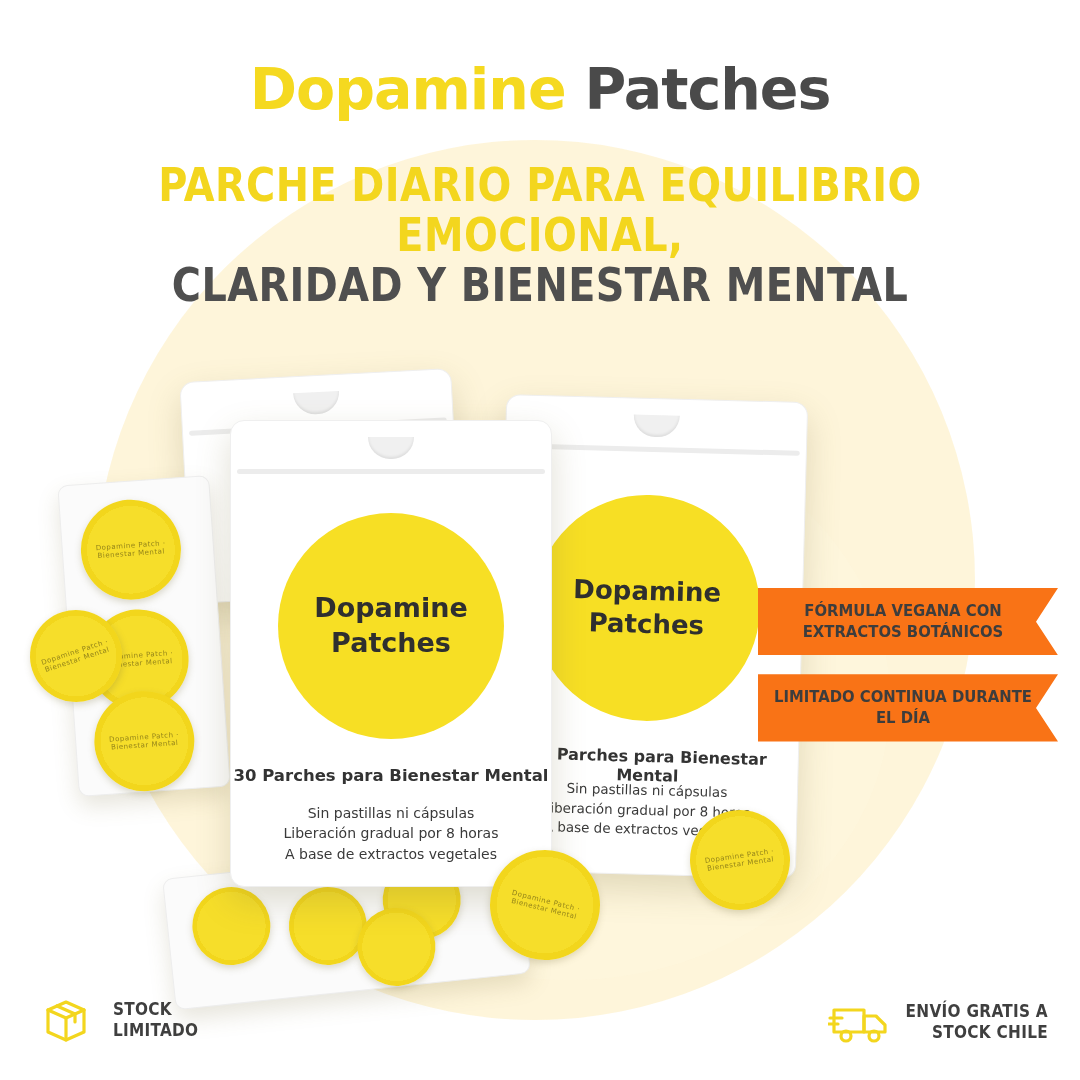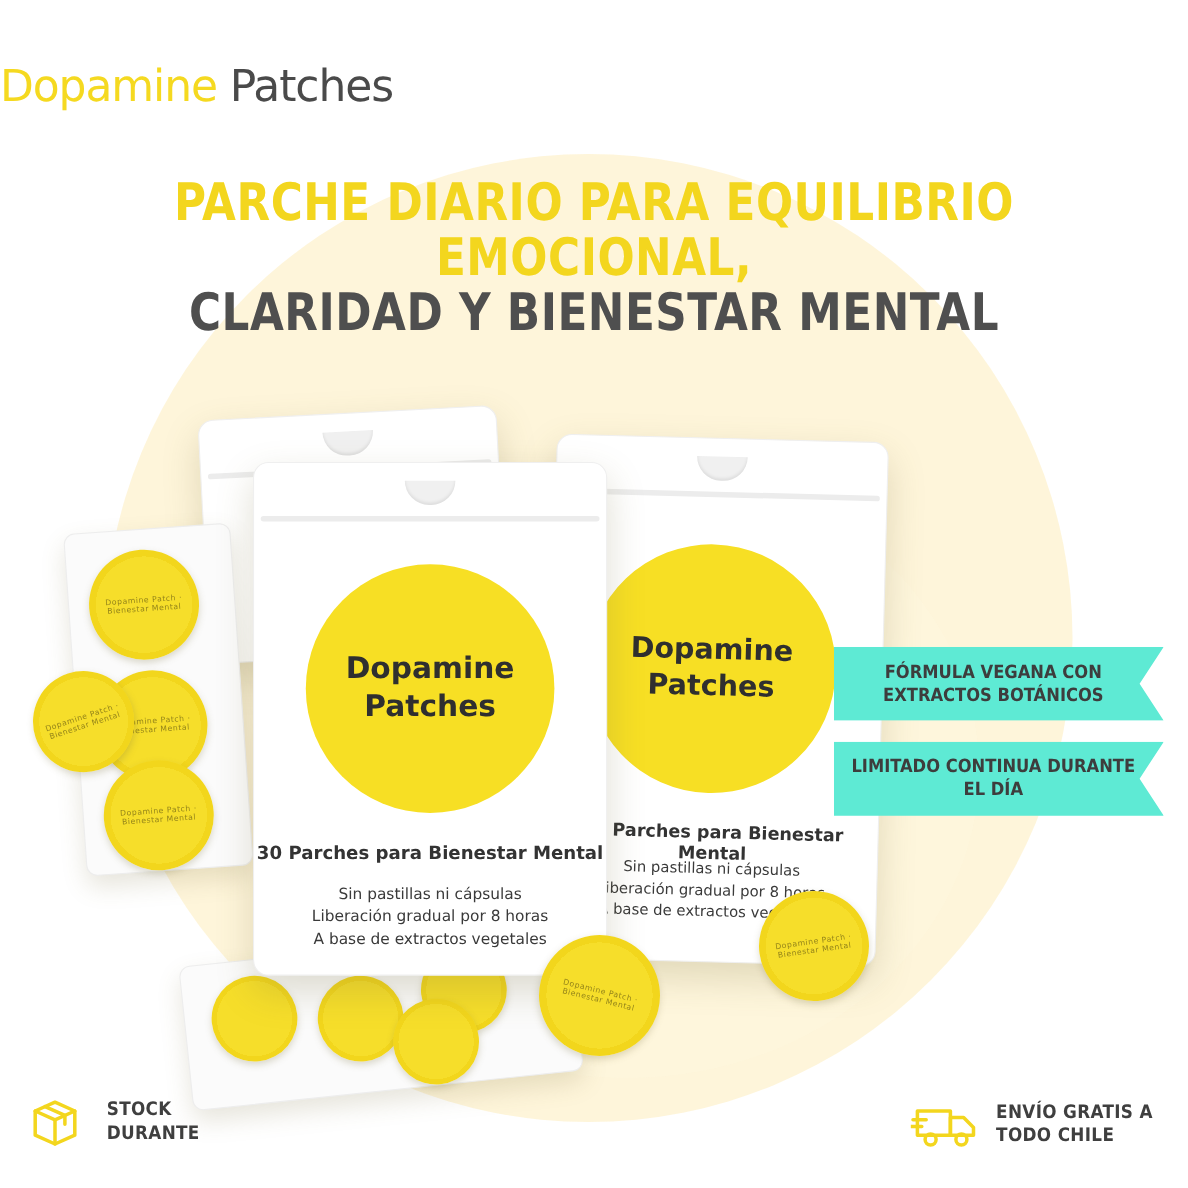--- a/index.html
+++ b/index.html
@@ -42,22 +42,23 @@
     background: #fdf6dd;
     opacity: .7;
   }
 
   
   .title {
     position: absolute;
     top: 56px;
     left: 0;
     width: 1080px;
-    font-size: 40px;
-    font-weight: normal;
+    text-align: center;
+    font-size: 57px;
+    font-weight: bold;
     letter-spacing: -1px;
     color: #4a4a4a;
     font-family: "DejaVu Sans", sans-serif;
   }
   .title .hl { color: #f5d920; }
   .title .rest { color: #4a4a4a; }
 
   .subtitle {
     position: absolute;
     top: 160px;
@@ -263,51 +264,51 @@
   
   .benefits {
     position: absolute;
     right: 22px;
     top: 588px;
     width: 300px;
     z-index: 9;
   }
   .benefit {
     position: relative;
-    background: #5eead4;
+    background: #f97316;
     color: #3d3d3d;
     font-family: "DejaVu Sans Condensed", "Liberation Sans Narrow", "Liberation Sans", sans-serif;
     font-weight: bold;
     font-size: 16.5px;
     line-height: 1.25;
     text-align: center;
     padding: 13px 26px 13px 16px;
     margin-bottom: 19px;
     clip-path: polygon(0 0, 100% 0, calc(100% - 22px) 50%, 100% 100%, 0 100%);
   }
 
   
   .badge {
     position: absolute;
     bottom: 34px;
     display: flex;
     align-items: center;
     gap: 14px;
   }
-  #badge-stock { left: 24px; gap: 21px; }
+  #badge-stock { left: 40px; gap: 21px; }
   #badge-ship  { right: 32px; }
   .badge-text {
     font-family: "DejaVu Sans Condensed", "Liberation Sans Narrow", "Liberation Sans", sans-serif;
     font-weight: bold;
     font-size: 17px;
     line-height: 1.22;
     color: #3f3f3f;
     letter-spacing: .3px;
   }
-  #badge-ship .badge-text { text-align: left; }
+  #badge-ship .badge-text { text-align: right; }
   .icon-svg { display: block; }
 </style>
 </head>
 <body>
 
 <div class="canvas">
 
   <div class="blob"></div>
   <div class="blob2"></div>
 
@@ -399,33 +400,33 @@
     <span>
       <svg class="icon-svg" width="52" height="52" viewBox="0 0 52 52" fill="none" stroke="#F3D61E" stroke-width="3.2" stroke-linecap="round" stroke-linejoin="round">
         <path d="M8 16 L26 8 L44 16 L44 38 L26 46 L8 38 Z"></path>
         <path d="M8 16 L26 24 L44 16"></path>
         <path d="M26 24 L26 46"></path>
         <path d="M17 12 L35 20 L35 28"></path>
       </svg>
     </span>
     <span class="badge-text">
       <div>STOCK</div>
-      <div>DURANTE</div>
+      <div>LIMITADO</div>
     </span>
   </div>
 
   <div class="badge" id="badge-ship">
     <span>
       <svg class="icon-svg" width="64" height="48" viewBox="0 0 64 48" fill="none" stroke="#F3D61E" stroke-width="3.2" stroke-linecap="round" stroke-linejoin="round">
         <path d="M6 12 L36 12 L36 34 L6 34 Z"></path>
         <path d="M36 18 L48 18 L57 27 L57 34 L36 34 Z"></path>
         <circle cx="18" cy="38" r="5"></circle>
         <circle cx="46" cy="38" r="5"></circle>
         <path d="M2 20 L14 20 M0 26 L10 26"></path>
       </svg>
     </span>
     <span class="badge-text">
       <div>ENVÍO GRATIS A</div>
-      <div>TODO CHILE</div>
+      <div>STOCK CHILE</div>
     </span>
   </div>
 
 </div>
 
 </body></html>

